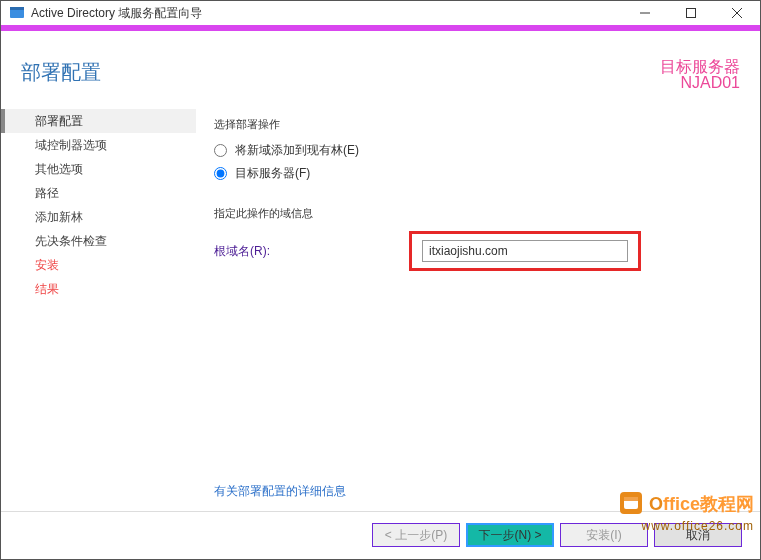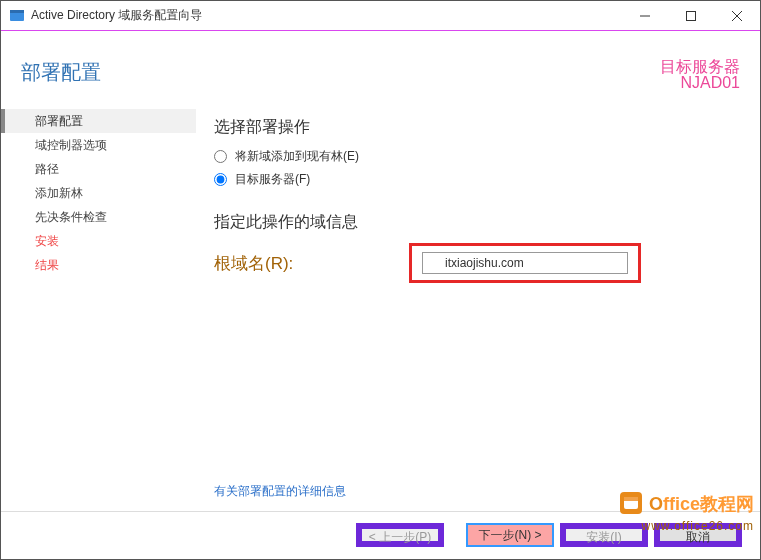--- a/index.html
+++ b/index.html
@@ -11,21 +11,21 @@
       height: 560px;
       position: relative;
       border: 1px solid #555;
     }
     .titlebar {
       height: 30px;
       display: flex;
       align-items: center;
       padding-left: 8px;
       background: #fff;
-      border-bottom: 1px solid #d946ef;
+      border-bottom: 6px solid #d946ef;
     }
     .titlebar .icon {
       width: 16px; height: 16px;
       margin-right: 6px;
       display: flex; align-items: center; justify-content: center;
     }
     .titlebar .title { font-size: 12px; color: #333; }
     .win-controls {
       margin-left: auto;
       display: flex;
@@ -78,21 +78,21 @@
     .sidebar-item.disabled {
       color: #ef4444;
       cursor: default;
     }
     .content {
       flex: 1;
       padding: 18px 20px 0 18px;
       position: relative;
     }
     .section-label {
-      font-size: 16px;
+      font-size: 11px;
       color: #333;
       margin-bottom: 10px;
     }
     .radio-row {
       display: flex;
       align-items: center;
       margin-bottom: 6px;
       font-size: 12px;
       color: #333;
     }
@@ -103,33 +103,33 @@
     .domain-info {
       margin-top: 24px;
     }
     .field-row {
       display: flex;
       align-items: center;
       margin-top: 10px;
     }
     .field-label {
       width: 195px;
-      font-size: 17px;
-      color: #a16207;
+      font-size: 12px;
+      color: #4c1d95;
     }
     .field-input-wrap {
       position: relative;
       padding: 6px 10px;
       border: 3px solid #e62828;
     }
     .field-input {
       width: 206px;
       height: 22px;
       border: 1px solid #999;
-      padding: 2px 22px;
+      padding: 2px 6px;
       font-size: 12px;
       color: #333;
       outline: none;
     }
     .more-link {
       color: #2a6fc9;
       font-size: 12px;
       cursor: pointer;
       position: absolute;
       left: 213px;
@@ -144,30 +144,29 @@
     .button-row {
       position: absolute;
       right: 18px;
       top: 522px;
       display: flex;
       gap: 6px;
     }
     .btn {
       min-width: 88px;
       height: 24px;
-      border: 6px solid #6d28d9;
+      border: 1px solid #6d28d9;
       background: #e1e1e1;
       font-size: 12px;
       color: #333;
       cursor: pointer;
     }
     .btn.primary {
       border: 2px solid #3399ff;
-      background: #fca5a5;
-      margin-left: 16px;
+      background: #14b8a6;
     }
     .btn:disabled {
       color: #999;
       background: #efefef;
       cursor: default;
     }
     .watermark {
       position: absolute;
       right: 6px;
       bottom: 26px;
@@ -230,20 +229,21 @@
   <div class="target-block">
     <div>目标服务器</div>
     <div>NJAD01</div>
   </div>
 </div>
 
 <div class="main-area">
   <div class="sidebar">
     <div class="sidebar-item selected"><span>部署配置</span></div>
     <div class="sidebar-item"><span>域控制器选项</span></div>
+    <div class="sidebar-item"><span>其他选项</span></div>
     <div class="sidebar-item"><span>路径</span></div>
     <div class="sidebar-item"><span>添加新林</span></div>
     <div class="sidebar-item"><span>先决条件检查</span></div>
     <div class="sidebar-item disabled"><span>安装</span></div>
     <div class="sidebar-item disabled"><span>结果</span></div>
   </div>
 
   <div class="content">
     <div class="section-label">选择部署操作</div>
 

